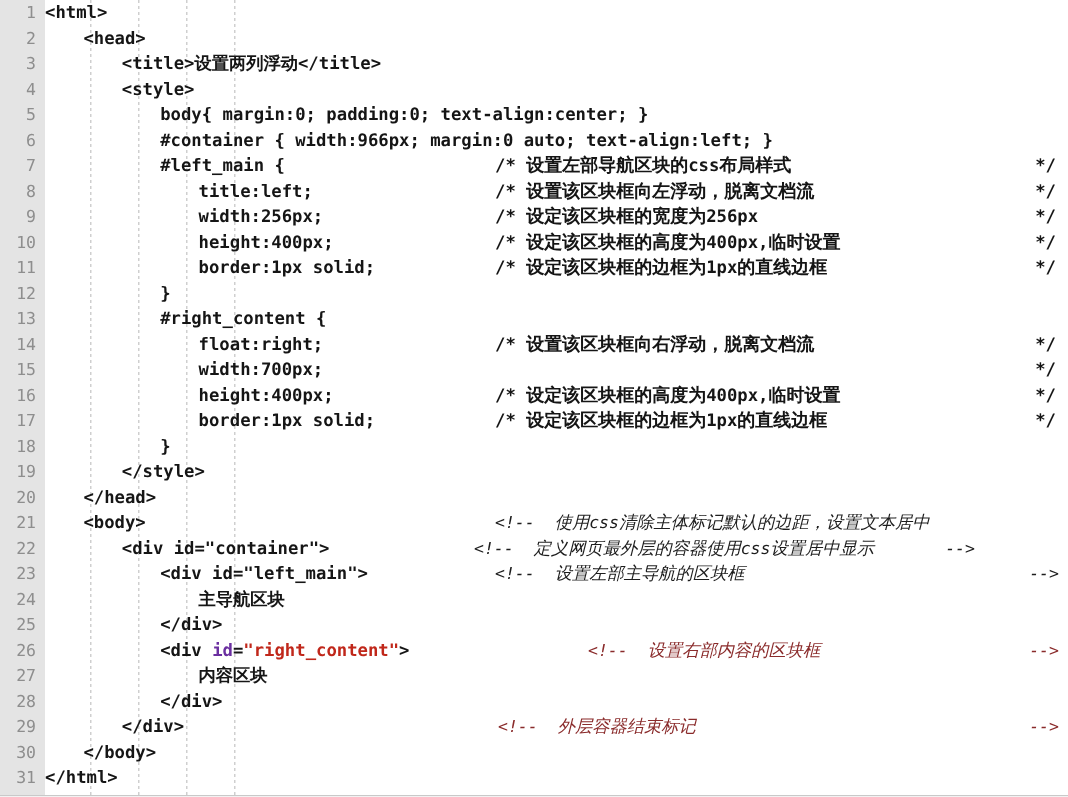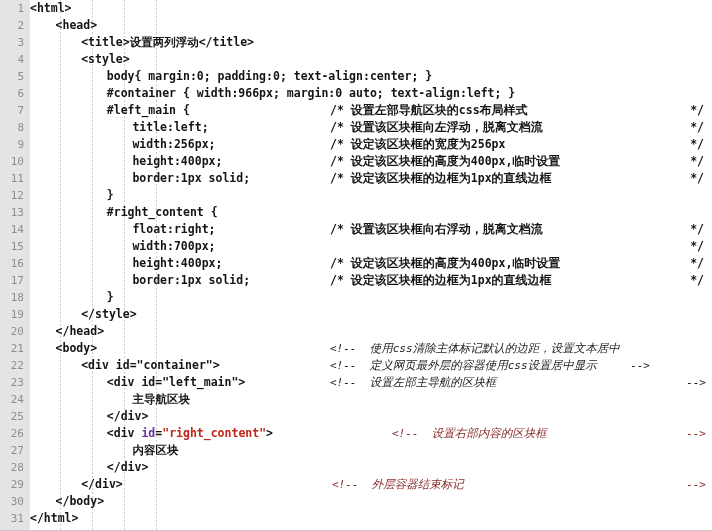--- a/index.html
+++ b/index.html
@@ -149,21 +149,21 @@
       <div class="line" style="top: 187px; position: absolute; left: 0px; width: 712px;"><div class="lnum">12</div><div class="ltext" style="left: 106.8px;"><span>}</span></div></div>
       <div class="line" style="top: 204px; position: absolute; left: 0px; width: 712px;"><div class="lnum">13</div><div class="ltext" style="left: 106.8px;"><span>#right_content {</span></div></div>
       <div class="line" style="top: 221px; position: absolute; left: 0px; width: 712px;"><div class="lnum">14</div><div class="ltext" style="left: 132.4px;"><span>float:right;</span></div><div class="com-css"><span>/* </span><span class="cjk">设置该区块框向右浮动，脱离文档流</span></div><div class="com-css-tail" style="right: 8px;">*/</div></div>
       <div class="line" style="top: 238px; position: absolute; left: 0px; width: 712px;"><div class="lnum">15</div><div class="ltext" style="left: 132.4px;"><span>width:700px;</span></div><div class="com-css-tail" style="right: 8px;">*/</div></div>
       <div class="line" style="top: 255px; position: absolute; left: 0px; width: 712px;"><div class="lnum">16</div><div class="ltext" style="left: 132.4px;"><span>height:400px;</span></div><div class="com-css"><span>/* </span><span class="cjk">设定该区块框的高度为</span><span>400px,</span><span class="cjk">临时设置</span></div><div class="com-css-tail" style="right: 8px;">*/</div></div>
       <div class="line" style="top: 272px; position: absolute; left: 0px; width: 712px;"><div class="lnum">17</div><div class="ltext" style="left: 132.4px;"><span>border:1px solid;</span></div><div class="com-css"><span>/* </span><span class="cjk">设定该区块框的边框为</span><span>1px</span><span class="cjk">的直线边框</span></div><div class="com-css-tail" style="right: 8px;">*/</div></div>
       <div class="line" style="top: 289px; position: absolute; left: 0px; width: 712px;"><div class="lnum">18</div><div class="ltext" style="left: 106.8px;"><span>}</span></div></div>
       <div class="line" style="top: 306px; position: absolute; left: 0px; width: 712px;"><div class="lnum">19</div><div class="ltext" style="left: 81.2px;"><span>&lt;/style&gt;</span></div></div>
       <div class="line" style="top: 323px; position: absolute; left: 0px; width: 712px;"><div class="lnum">20</div><div class="ltext" style="left: 55.6px;"><span>&lt;/head&gt;</span></div></div>
       <div class="line" style="top: 340px; position: absolute; left: 0px; width: 712px; padding-left: 48px;"><div class="lnum">21</div><div class="ltext" style="left: 55.6px;"><span>&lt;body&gt;</span></div><div class="com-html" style="left: 330px;"><span>&lt;!--  </span><span class="cjk">使用</span><span>css</span><span class="cjk">清除主体标记默认的边距，设置文本居中</span></div><div class="com-tail">--&gt;</div></div>
-      <div class="line" style="top: 357px; position: absolute; left: 0px; width: 656px;"><div class="lnum">22</div><div class="ltext" style="left: 81.2px;"><span>&lt;div id="container"&gt;</span></div><div class="com-html" style="left: 330px;"><span>&lt;!--  </span><span class="cjk">定义网页最外层的容器使用</span><span>css</span><span class="cjk">设置居中显示</span></div><div class="com-tail">--&gt;</div></div>
+      <div class="line" style="top: 357px; position: absolute; left: 0px; width: 656px;"><div class="lnum">22</div><div class="ltext" style="left: 81.2px;"><span>&lt;div id="container"&gt;</span></div><div class="com-html" style="left: 316px;"><span>&lt;!--  </span><span class="cjk">定义网页最外层的容器使用</span><span>css</span><span class="cjk">设置居中显示</span></div><div class="com-tail">--&gt;</div></div>
       <div class="line" style="top: 374px; position: absolute; left: 0px; width: 712px;"><div class="lnum">23</div><div class="ltext" style="left: 106.8px;"><span>&lt;div id="left_main"&gt;</span></div><div class="com-html" style="left: 330px;"><span>&lt;!--  </span><span class="cjk">设置左部主导航的区块框</span></div><div class="com-tail">--&gt;</div></div>
       <div class="line" style="top: 391px; position: absolute; left: 0px; width: 712px;"><div class="lnum">24</div><div class="ltext" style="left: 132.4px;"><span class="cjk">主导航区块</span></div></div>
       <div class="line" style="top: 408px; position: absolute; left: 0px; width: 712px;"><div class="lnum">25</div><div class="ltext" style="left: 106.8px;"><span>&lt;/div&gt;</span></div></div>
       <div class="line" style="top: 425px; position: absolute; left: 0px; width: 712px;"><div class="lnum">26</div><div class="ltext" style="left: 106.8px;"><span>&lt;div </span><span class="tok-attr">id</span><span>=</span><span class="tok-val">"right_content"</span><span>&gt;</span></div><div class="com-html maroon" style="left: 392px;"><span>&lt;!--  </span><span class="cjk">设置右部内容的区块框</span></div><div class="com-tail maroon">--&gt;</div></div>
       <div class="line" style="top: 442px; position: absolute; left: 0px; width: 712px;"><div class="lnum">27</div><div class="ltext" style="left: 132.4px;"><span class="cjk">内容区块</span></div></div>
       <div class="line" style="top: 459px; position: absolute; left: 0px; width: 712px;"><div class="lnum">28</div><div class="ltext" style="left: 106.8px;"><span>&lt;/div&gt;</span></div></div>
       <div class="line" style="top: 476px; position: absolute; left: 0px; width: 712px;"><div class="lnum">29</div><div class="ltext" style="left: 81.2px;"><span>&lt;/div&gt;</span></div><div class="com-html maroon" style="left: 332px;"><span>&lt;!--  </span><span class="cjk">外层容器结束标记</span></div><div class="com-tail maroon">--&gt;</div></div>
       <div class="line" style="top: 493px; position: absolute; left: 0px; width: 608px;"><div class="lnum">30</div><div class="ltext" style="left: 55.6px;"><span>&lt;/body&gt;</span></div></div>
       <div class="line" style="top: 510px; position: absolute; left: 0px; width: 712px;"><div class="lnum">31</div><div class="ltext" style="left: 30px;"><span>&lt;/html&gt;</span></div></div>
     </div>

